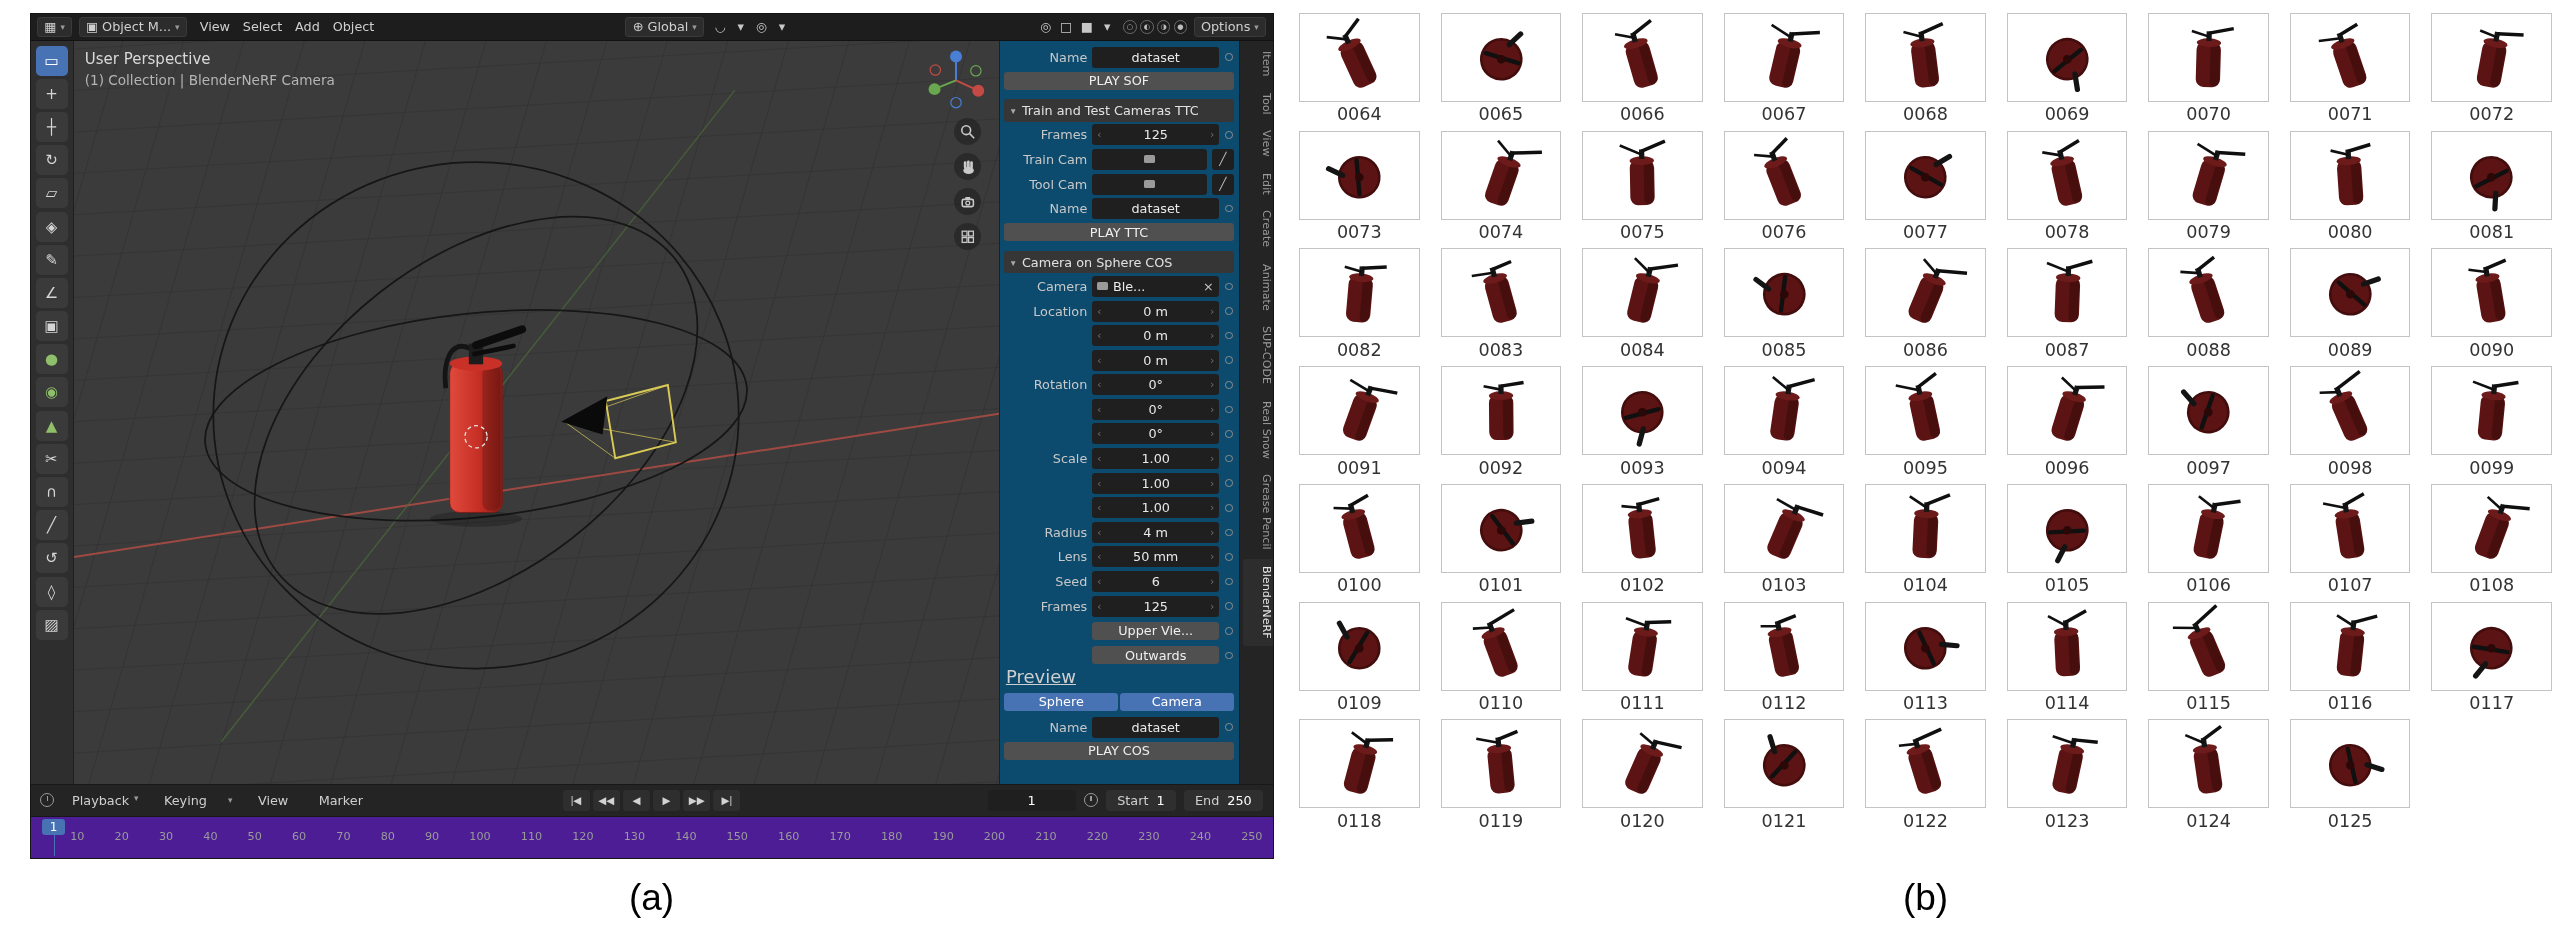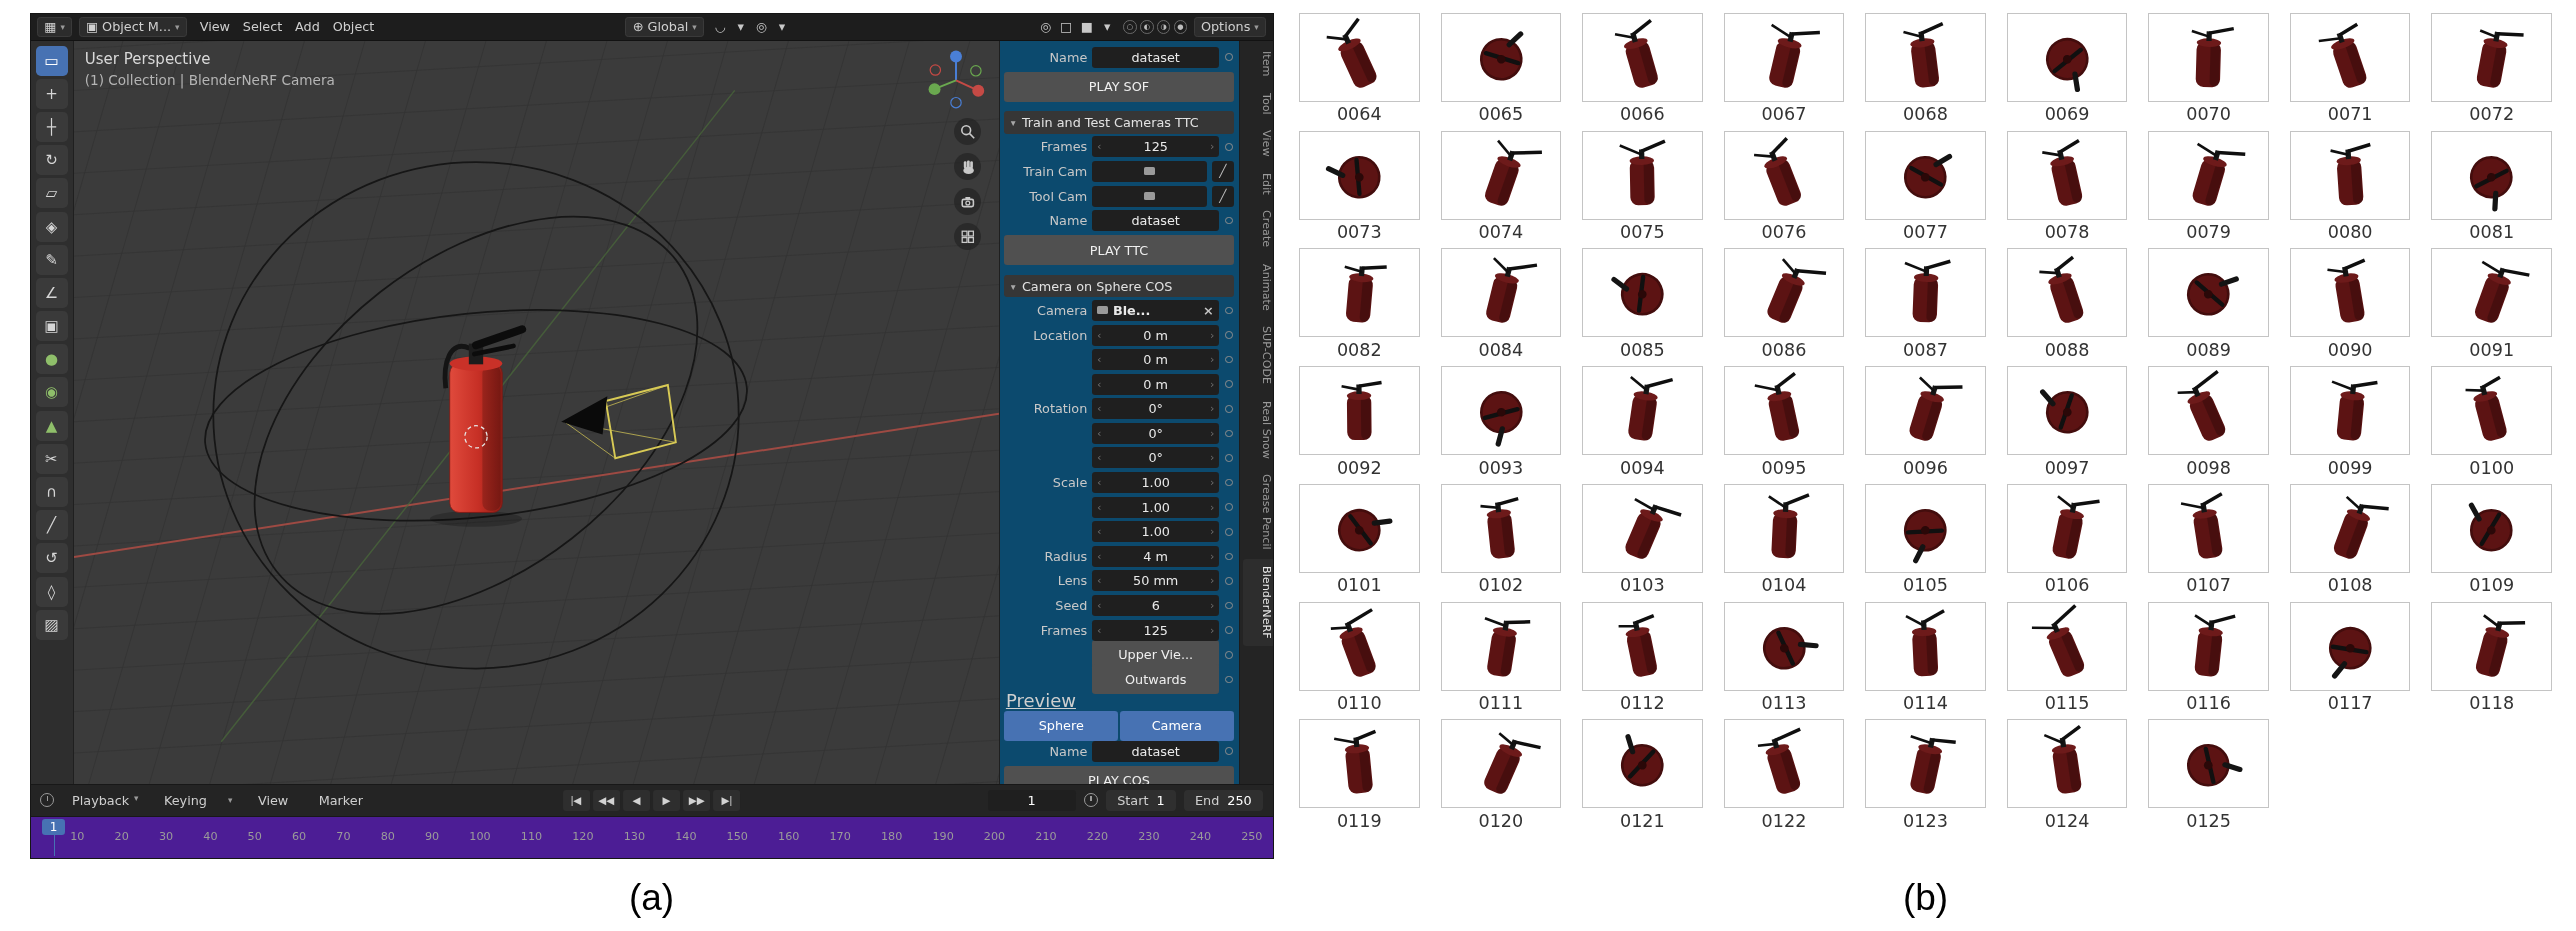--- a/index.html
+++ b/index.html
@@ -43,21 +43,21 @@
                 display:flex; flex-direction:column; gap:1.6px; font-size:13.6px; color:#c8c8c8; overflow:hidden; flex:none;}
   .s-row { display:flex; align-items:center; gap:4.8px; height:23px; flex:none; }
   .s-label { width:83px; text-align:right; color:#c8c8c8; flex:none; font-size:12.8px;
              white-space:nowrap; overflow:hidden; }
   .s-field { flex:1; background:#1f1f1f; border-radius:3.2px; height:21px; display:flex; align-items:center;
              justify-content:center; color:#eaeaea; font-size:12.8px; position:relative; min-width:0;}
   .s-field.num::before { content:"‹"; position:absolute; left:4.8px; color:#6e6e6e; font-size:11.2px; }
   .s-field.num::after  { content:"›"; position:absolute; right:4.8px; color:#6e6e6e; font-size:11.2px; }
   .s-dot { width:9.6px; flex:none; display:flex; align-items:center; justify-content:center; }
   .s-dot::after { content:""; width:5.6px; height:5.6px; border:0.8px solid #8e8e8e; border-radius:50%; }
-  .s-btn { background:#505050; border-radius:3.2px; height:30px; display:flex; align-items:center;
+  .s-btn { background:#505050; border-radius:3.2px; height:18px; display:flex; align-items:center;
            justify-content:center; color:#efefef; font-size:12.8px; flex:none; }
   .s-btn.play { margin:1.6px 0 4px 0; }
   .s-btn.blue { background:#4772b3; color:#fff; flex:1; }
   .s-header { display:flex; align-items:center; gap:6.4px; color:#e2e2e2; background:#363636;
               border-radius:3.2px; height:22.4px; padding:0 6.4px; font-size:12.8px; margin-top:4px; flex:none;}
   .s-caret { font-size:9.6px; color:#a8a8a8; }
   .mini-cam { width:11.2px; height:8px; background:#9a9a9a; border-radius:1.6px; display:inline-block; flex:none; }
   .drop-btn { width:21.6px; height:21px; background:#1f1f1f; border-radius:3.2px; flex:none;
               display:flex; align-items:center; justify-content:center; color:#bdbdbd; font-size:12px; }
   .clear-x { margin-left:auto; padding-right:5.6px; color:#c4c4c4; }
@@ -451,21 +451,21 @@
           <span class="s-dot"></span>
         </div>
         <div class="s-btn play">PLAY TTC</div>
 
         <div class="s-header">
           <span class="s-caret">▾</span>
           <span>Camera on Sphere COS</span>
         </div>
         <div class="s-row">
           <span class="s-label">Camera</span>
-          <div class="s-field" style="justify-content:space-between;padding-left:4.8px;font-weight:bold;">
+          <div class="s-field" style="justify-content:space-between;padding-left:4.8px;">
             <span class="mini-cam"></span>
             <span class="cam-val">Ble...</span>
             <span class="clear-x">×</span>
           </div>
           <span class="s-dot"></span>
         </div>
 
         <div class="s-row">
           <span class="s-label">Location</span>
           <div class="s-field num">
@@ -990,20 +990,35 @@
               <ellipse cx="50" cy="33" rx="14" ry="5" fill="#6d1a1a"></ellipse>
               <rect x="47" y="20" width="6" height="11" fill="#151515"></rect>
               <path d="M50 22 L78 18" stroke="#0f0f0f" stroke-width="4" fill="none"></path>
               <path d="M50 26 L30 22" stroke="#0f0f0f" stroke-width="3" fill="none"></path>
             </g>
           </svg>
         </div>
         <div class="thumb-label">0082</div>
       </div>
 
+      <div class="thumb-cell">
+        <div class="thumb-card">
+          <svg viewBox="0 0 100 100">
+            <g transform="rotate(-15.400000000000002 50 60)">
+              <rect x="36" y="32" width="28" height="52" rx="9" fill="#5c1313"></rect>
+              <rect x="52" y="33" width="11" height="50" rx="5" fill="rgba(0,0,0,0.22)"></rect>
+              <ellipse cx="50" cy="33" rx="14" ry="5" fill="#6d1a1a"></ellipse>
+              <rect x="47" y="20" width="6" height="11" fill="#151515"></rect>
+              <path d="M50 22 L73 19" stroke="#0f0f0f" stroke-width="4" fill="none"></path>
+              <path d="M50 26 L25 23" stroke="#0f0f0f" stroke-width="3" fill="none"></path>
+            </g>
+          </svg>
+        </div>
+        <div class="thumb-label">0083</div>
+      </div>
 
       <div class="thumb-cell">
         <div class="thumb-card">
           <svg viewBox="0 0 100 100">
             <g transform="rotate(13.750000000000002 50 60)">
               <rect x="36" y="32" width="28" height="52" rx="9" fill="#5c1313"></rect>
               <rect x="52" y="33" width="11" height="50" rx="5" fill="rgba(0,0,0,0.22)"></rect>
               <ellipse cx="50" cy="33" rx="14" ry="5" fill="#6d1a1a"></ellipse>
               <rect x="47" y="20" width="6" height="11" fill="#151515"></rect>
               <path d="M50 22 L80 10" stroke="#0f0f0f" stroke-width="4" fill="none"></path>

